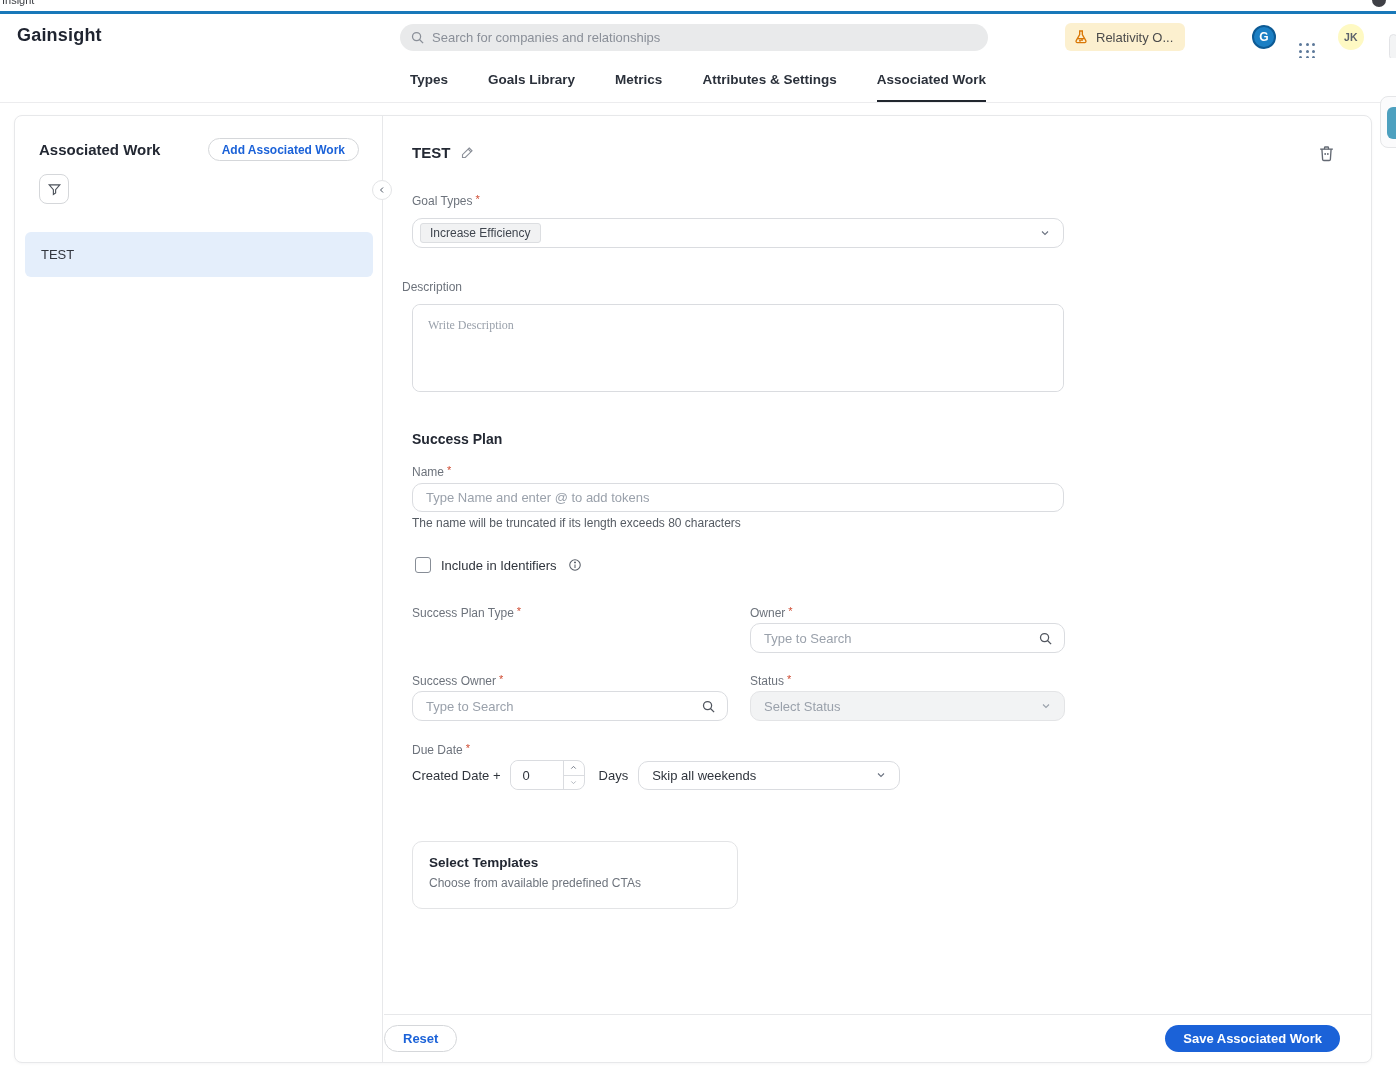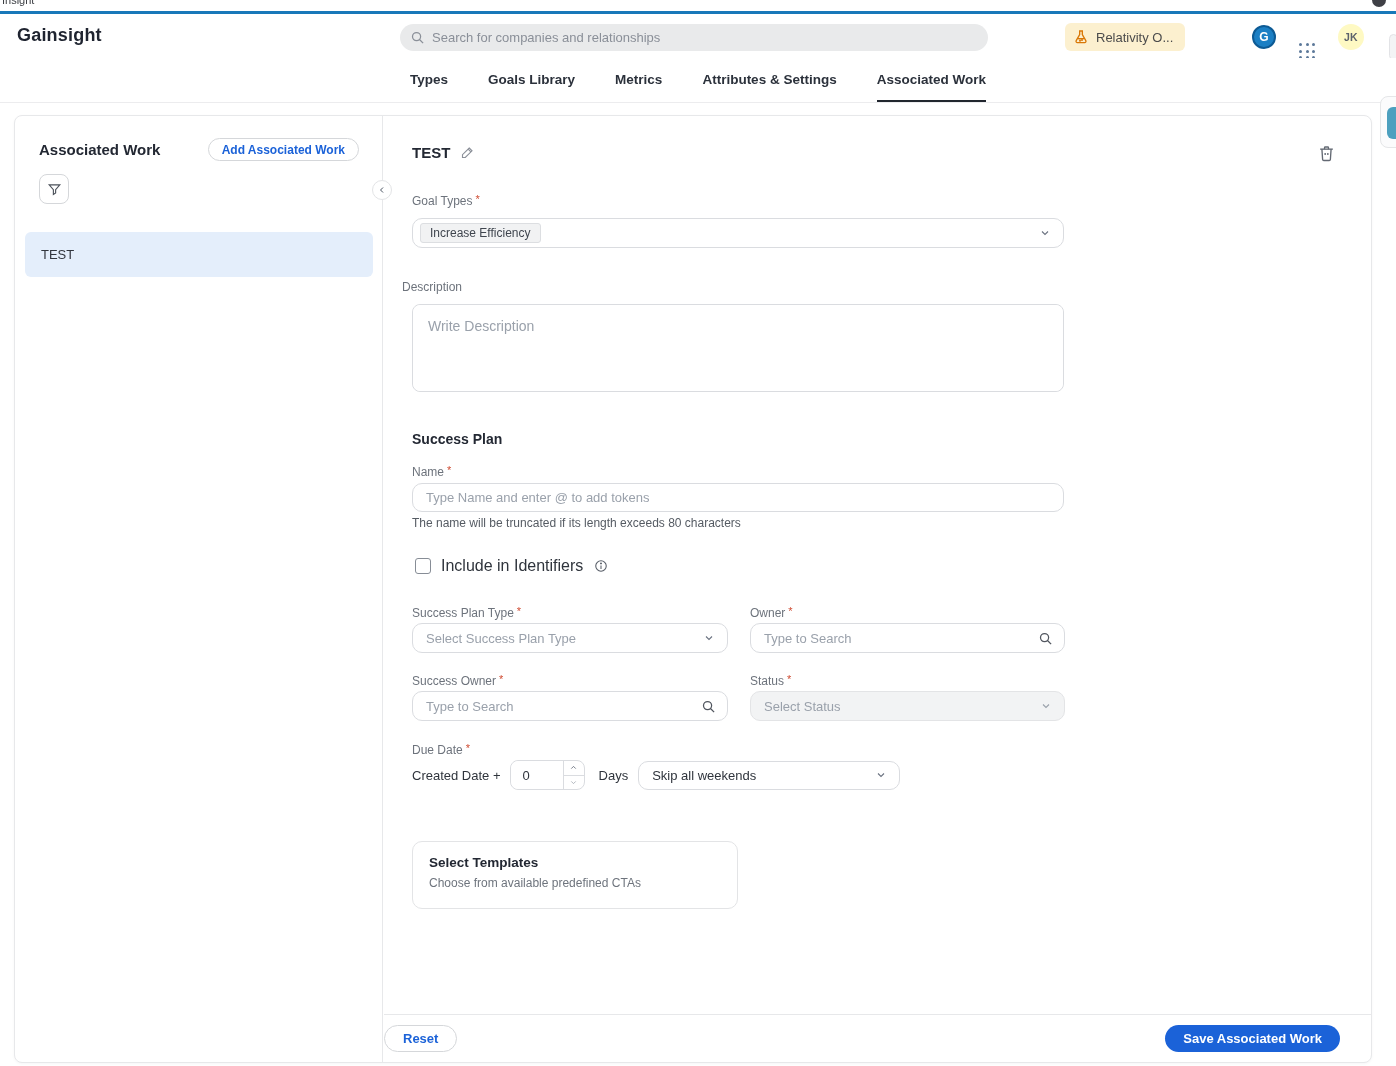--- a/index.html
+++ b/index.html
@@ -59,31 +59,31 @@
   .inputbox input::placeholder { color:#9aa1ab; }
   .chev-end { position:absolute; right:12px; color:#6b7280; display:flex; }
   .mag-end { position:absolute; right:11px; color:#50555e; display:flex; }
 
   #goal-label { left:397px; top:78px; }
   #goal-box { left:397px; top:102px; width:652px; }
   #goal-chip { margin-left:7px; height:20px; background:#f1f2f3; border:1px solid #dcdee1; border-radius:3px; font-size:12px; color:#3f454e; display:flex; align-items:center; padding:0 9px; }
 
   #desc-label { left:387px; top:164px; }
   #desc-area { position:absolute; left:397px; top:188px; width:652px; height:88px; border:1px solid #dadce0; border-radius:8px; }
-  #desc-area textarea { width:100%; height:100%; border:none; outline:none; resize:none; border-radius:8px; padding:13px 15px; font-size:14px; color:#8b5cf6; font-family:Liberation Sans, sans-serif; }
+  #desc-area textarea { width:100%; height:100%; border:none; outline:none; resize:none; border-radius:8px; padding:13px 15px; font-size:12px; color:#8b5cf6; font-family:Liberation Serif, serif; }
   #desc-area textarea::placeholder { color:#9aa1ab; }
 
   #sp-heading { position:absolute; left:397px; top:315px; font-size:14px; font-weight:700; color:#232833; }
   #name-label { left:397px; top:349px; }
   #name-box { left:397px; top:367px; width:652px; height:29px; }
   #name-helper { position:absolute; left:397px; top:400px; font-size:12px; color:#555b63; }
 
   #identifiers-row { position:absolute; left:400px; top:441px; display:flex; align-items:center; gap:10px; }
   #identifiers-checkbox { width:16px; height:16px; border:1.5px solid #878d96; border-radius:3px; background:#fff; cursor:pointer; }
-  #identifiers-label { font-size:16px; color:#2f343c; }
+  #identifiers-label { font-size:13px; color:#2f343c; }
   #identifiers-info { width:14px; height:14px; color:#565c66; display:flex; margin-left:1px; }
 
   #spt-label { left:397px; top:490px; }
   #spt-box  { left:397px; top:507px; width:316px; }
   .ph-text { font-size:13px; color:#9aa1ab; padding-left:13px; }
   .val-text { font-size:13px; color:#2f343c; padding-left:13px; }
   #owner-label { left:735px; top:490px; }
   #owner-box { left:735px; top:507px; width:315px; }
   #downer-label { left:397px; top:558px; }
   #downer-box { left:397px; top:575px; width:316px; }
@@ -259,28 +259,20 @@
         <svg width="14" height="14" viewBox="0 0 24 24" fill="none" stroke="#565c66" stroke-width="1.8">
             <circle cx="12" cy="12" r="9"></circle>
             <path d="M12 11v6"></path>
             <circle cx="12" cy="7.5" r="0.8" fill="#565c66"></circle>
           </svg>
       </span>
     </div>
 
     <div class="field-label" id="spt-label">
       <span>Success Plan Type</span><span class="req">*</span>
-    </div>
-    <div class="inputbox" id="spt-box">
-      <span class="ph-text">Select Success Plan Type</span>
-      <span class="chev-end">
-        <svg width="12" height="12" viewBox="0 0 24 24" fill="none" stroke="#6b7280" stroke-width="2.2">
-            <path d="M6 9l6 6 6-6"></path>
-          </svg>
-      </span>
     </div>
 
     <div class="field-label" id="owner-label">
       <span>Owner</span><span class="req">*</span>
     </div>
     <div class="inputbox" id="owner-box">
       <input type="text" placeholder="Type to Search" style="">
       <span class="mag-end">
         <svg width="15" height="15" viewBox="0 0 24 24" fill="none" stroke="#50555e" stroke-width="2">
             <circle cx="10.5" cy="10.5" r="6.5"></circle>

